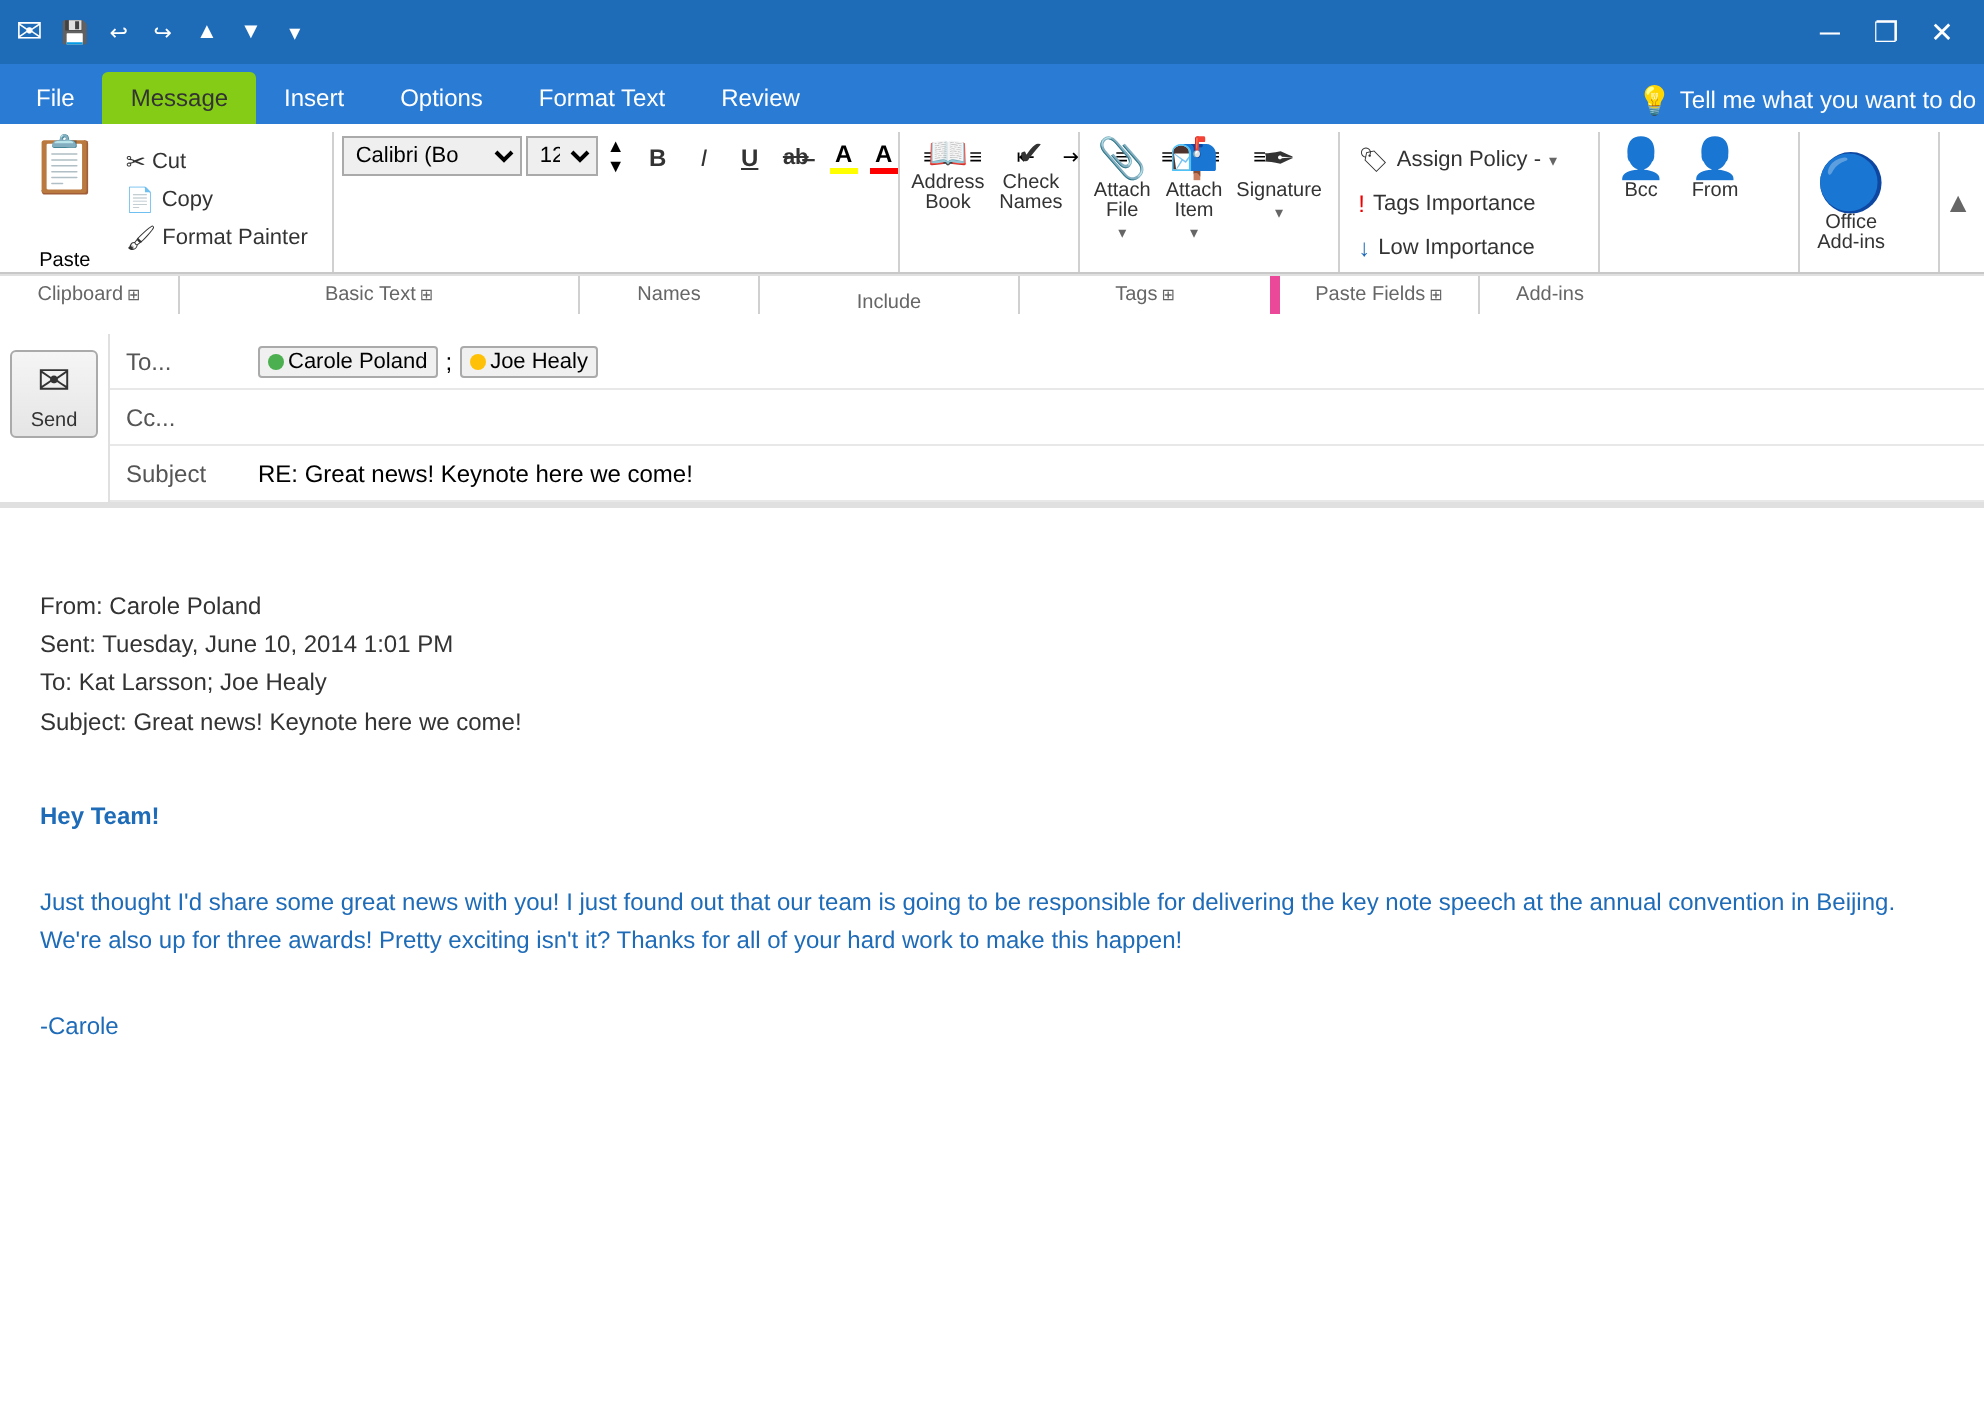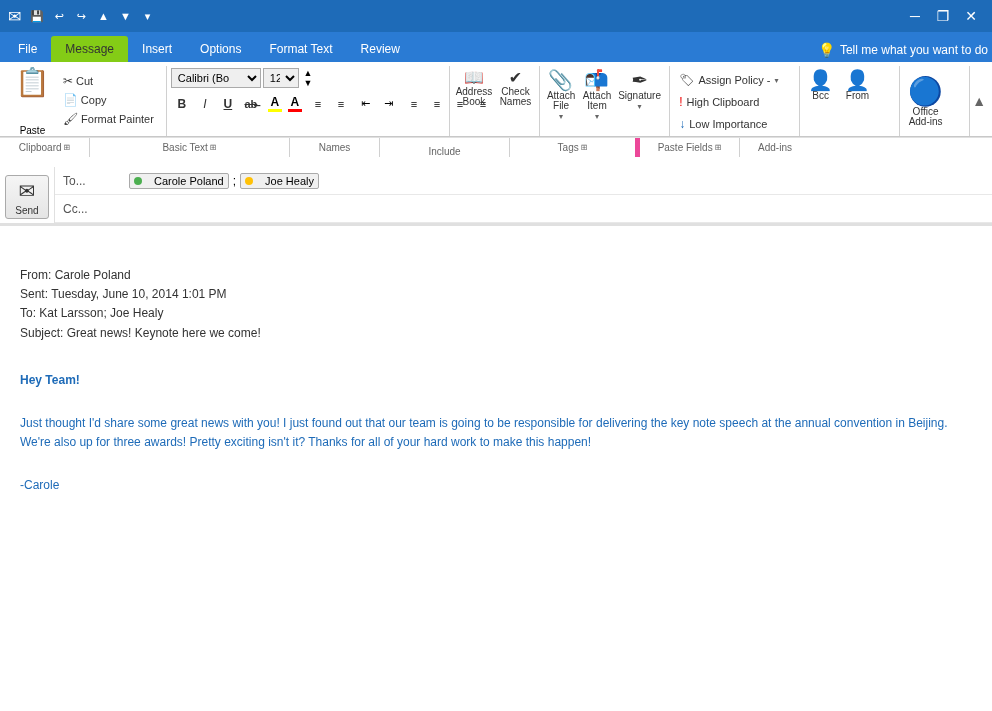--- a/index.html
+++ b/index.html
@@ -155,21 +155,21 @@
     }
     .field-input-area {
       flex: 1;
       display: flex;
       align-items: center;
       padding: 3px 4px;
       gap: 4px;
       flex-wrap: wrap;
     }
     .recipient-tag {
-      display: flex; align-items: center; gap: 12px;
+      display: flex; align-items: center; gap: 2px;
       border: 1px solid #aaa; border-radius: 2px; padding: 1px 4px;
       font-size: 11px; background: #f0f0f0;
     }
     .recipient-dot { width: 8px; height: 8px; border-radius: 50%; }
     .dot-green { background: #4caf50; }
     .dot-yellow { background: #ffc107; }
     .field-input {
       border: none; outline: none; font-size: 12px; flex: 1; min-width: 100px;
     }
     .send-panel {
@@ -286,21 +286,21 @@
         <div class="small-btn">
           <span class="icon">🖌</span>
           <span>Format Painter</span>
         </div>
       </div>
       <div style="margin-top:auto; width:100%; text-align:center; font-size:10px; color:#666; display:flex; align-items:center; justify-content:center; gap:2px; position:absolute; bottom:4px; left:0; pointer-events:none;">
       </div>
     </div>
 
     <div class="ribbon-group" style="min-width: 200px; position: relative; padding-bottom: 0px;">
-      <div class="ribbon-group-content" style="flex-direction:column; gap:3px;">
+      <div class="ribbon-group-content" style="flex-direction:row; gap:3px;">
         <div class="font-row">
           <select class="font-select">
             <option>Calibri (Bo</option>
           </select>
           <select class="size-select">
             <option>12</option>
           </select>
           <div class="size-btns">
             <button class="size-btn">▲</button>
             <button class="size-btn">▼</button>
@@ -372,21 +372,21 @@
 
     <div class="ribbon-group" style="min-width: 130px; position: relative; padding-bottom: 0px;">
       <div class="ribbon-group-content" style="flex-direction:column; gap:2px; justify-content:center;">
         <div class="tag-btn">
           <span class="tag-icon">🏷</span>
           <span>Assign Policy -</span>
           <span class="dropdown-arrow">▾</span>
         </div>
         <div class="tag-btn">
           <span class="tag-icon importance-high">!</span>
-          <span>High Clipboard</span>
+          <span>Tags Importance</span>
         </div>
         <div class="tag-btn">
           <span class="tag-icon importance-low">↓</span>
           <span>Low Importance</span>
         </div>
       </div>
     </div>
 
     <div class="ribbon-group" style="min-width: 100px; position: relative; padding-bottom: 0px;">
       <div class="ribbon-group-content" style="gap:4px;">
@@ -471,20 +471,26 @@
         </div>
       </div>
 
       <div class="field-row">
         <div class="field-label">Cc...</div>
         <div class="field-input-area">
           <input type="text" class="field-input" style="">
         </div>
       </div>
 
+      <div class="field-row">
+        <div class="field-label">Subject</div>
+        <div class="field-input-area">
+          <input type="text" class="field-input" value="RE: Great news! Keynote here we come!" style="font-size: 12px;">
+        </div>
+      </div>
     </div>
   </div>
 
   <div class="email-body">
     <div style="height:20px;"></div>
     <div class="from-info">
       <div>From: Carole Poland</div>
       <div>Sent: Tuesday, June 10, 2014 1:01 PM</div>
       <div>To: Kat Larsson; Joe Healy</div>
       <div>Subject: Great news! Keynote here we come!</div>

